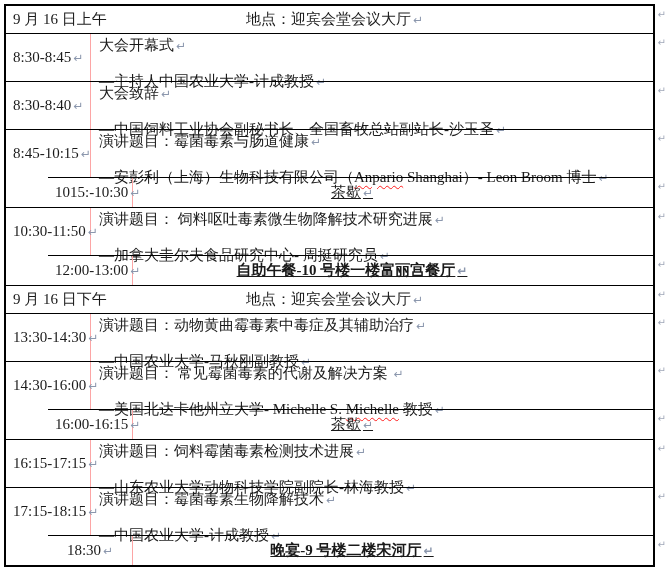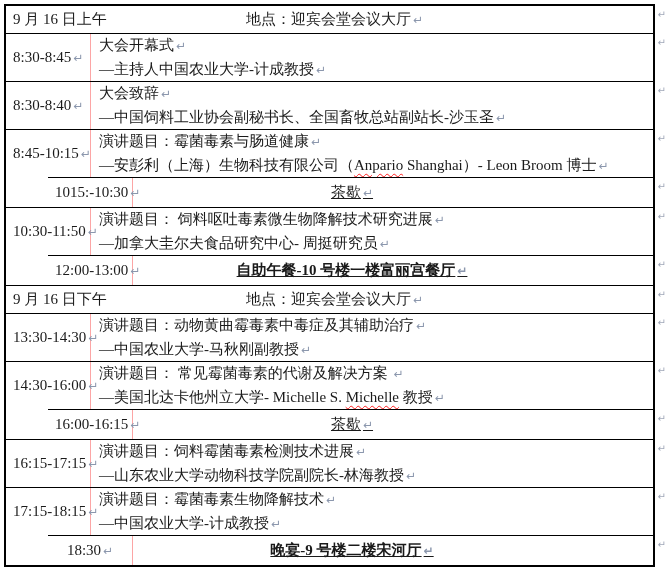--- a/index.html
+++ b/index.html
@@ -26,21 +26,21 @@
     flex:0 0 85px;width:85px;border-right:1px solid #fca5a5;
     display:flex;align-items:center;padding-left:7px;box-sizing:border-box;
     font-size:15px;white-space:nowrap;
   }
   .time-col.centered{justify-content:center;padding-left:0;}
   
   .content-col{
     flex:1;display:flex;flex-direction:column;justify-content:center;
     padding-left:8px;box-sizing:border-box;min-width:0;
   }
-  .line{line-height:23px;font-size:15px;white-space:nowrap;}
+  .line{line-height:23px;font-size:15px;white-space:nowrap;margin-top:12px;}
   
   .content-col.center{align-items:center;padding-left:0;}
   .center-text{transform:translateX(-41px);font-size:15px;line-height:23px;white-space:nowrap;text-decoration:underline;}
   .bold .center-text{font-weight:bold;}
   
   .pmark{
     color:#8b97ad;font-size:12px;margin-left:2px;
     font-family:"DejaVu Sans",sans-serif;
   }
   .rowmark{

